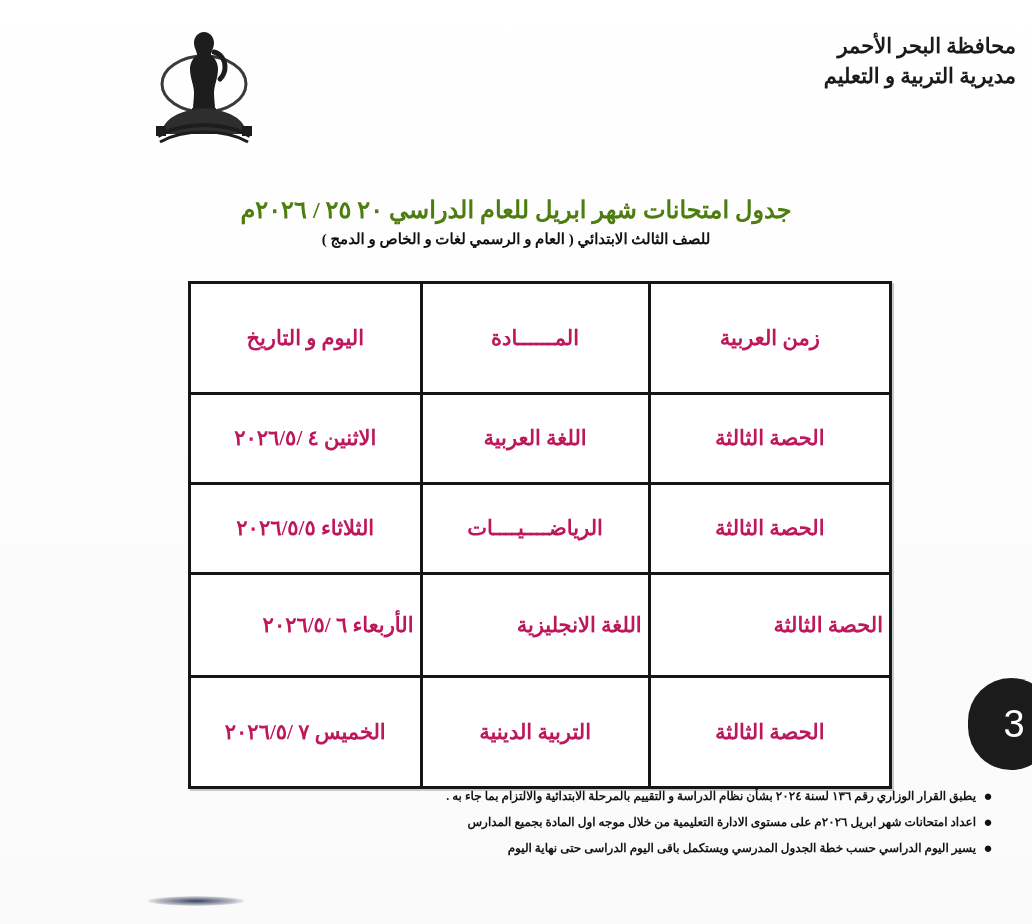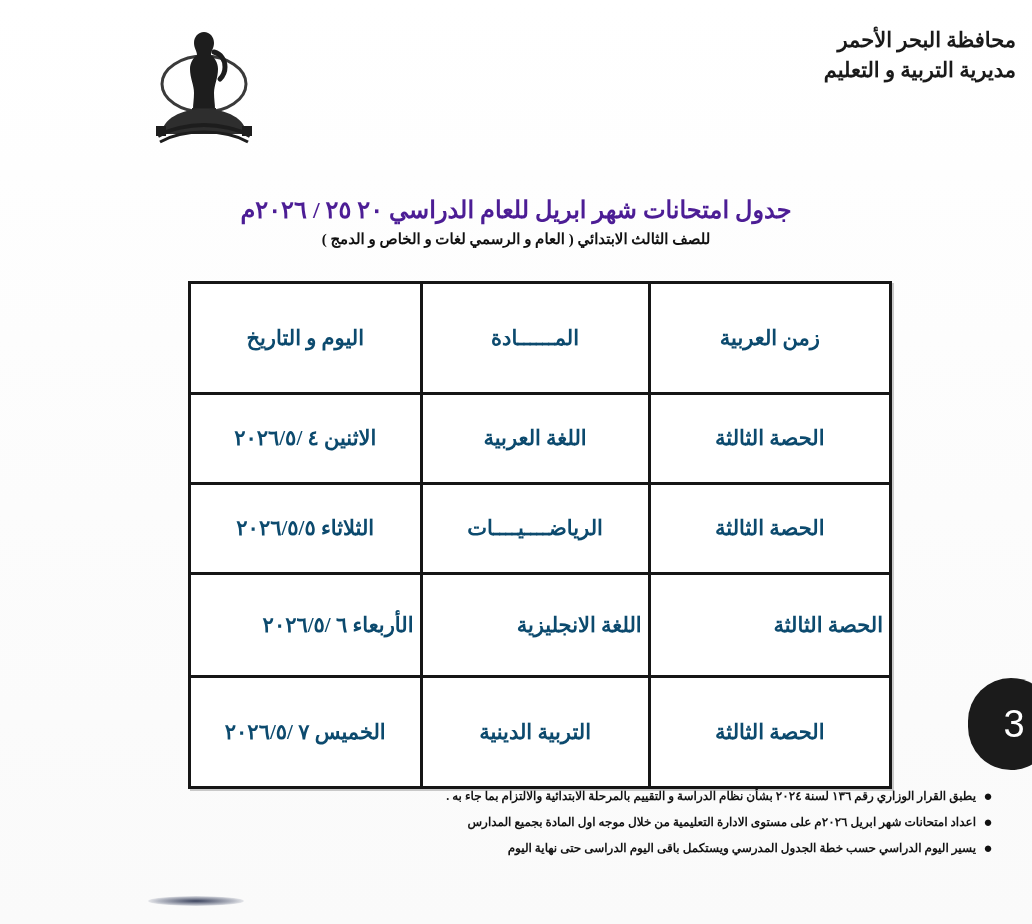--- a/index.html
+++ b/index.html
@@ -26,21 +26,21 @@
     background: linear-gradient(180deg, #ffffff 0%, #fcfcfc 55%, #fafafa 100%);
     pointer-events: none;
     z-index: 0;
   }
 
   .layer { position: relative; z-index: 1; }
 
   
   .header-block {
     position: absolute;
-    top: 26px;
+    top: 32px;
     right: 16px;
     width: 300px;
     text-align: right;
     line-height: 1.42;
   }
   .header-block div {
     font-size: 21px;
     font-weight: bold;
     letter-spacing: 0px;
     color: #1a1a1a;
@@ -61,21 +61,21 @@
     position: absolute;
     top: 192px;
     left: 0;
     width: 1032px;
     text-align: center;
     line-height: 1.5;
   }
   .title-line-1 {
     font-size: 24px;
     font-weight: bold;
-    color: #4c1d95;
+    color: #4d7c0f;
   }
   .title-line-2 {
     font-size: 15px;
     font-weight: bold;
     color: #111;
     font-family: Liberation Serif, serif;
   }
 
   
   .table-wrap {
@@ -92,21 +92,21 @@
     box-shadow: 2px 2px 0 0 #c9c9c9;
   }
   table.sched, table.sched th, table.sched td {
     border: 3px solid #161616;
   }
   table.sched th, table.sched td {
     text-align: center;
     vertical-align: middle;
     font-size: 21px;
     font-weight: bold;
-    color: #0c4a6e;
+    color: #be185d;
     padding: 0 6px;
   }
   table.sched thead th { height: 108px; }
   table.sched tbody td  { height: 87px; }
   table.sched tbody tr:nth-child(3) td { height: 100px; text-align: right; }
   table.sched tbody tr:nth-child(4) td { height: 108px; }
 
   .col-time { width: 34.5%; }
   .col-subj { width: 32.5%; }
   .col-date { width: 33.0%; }

